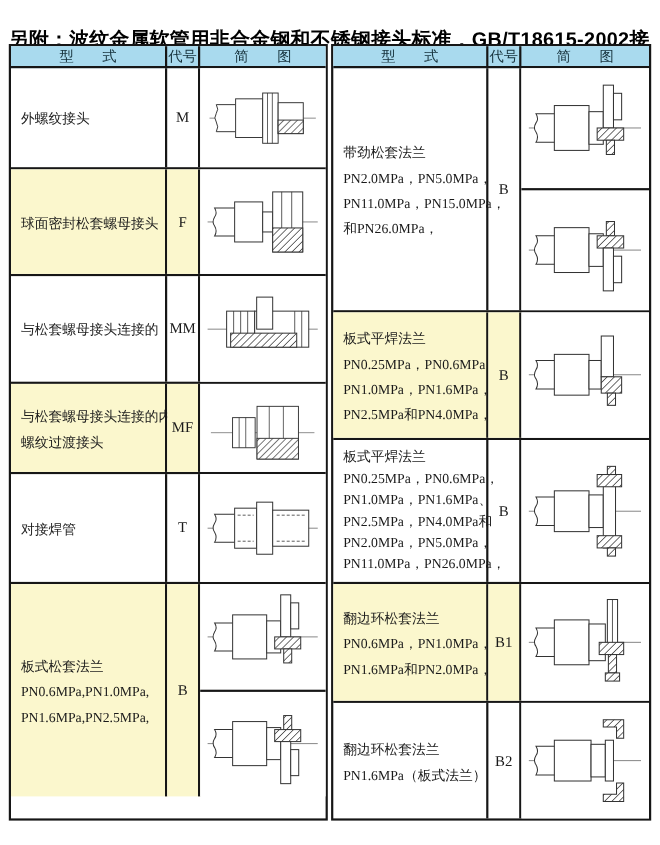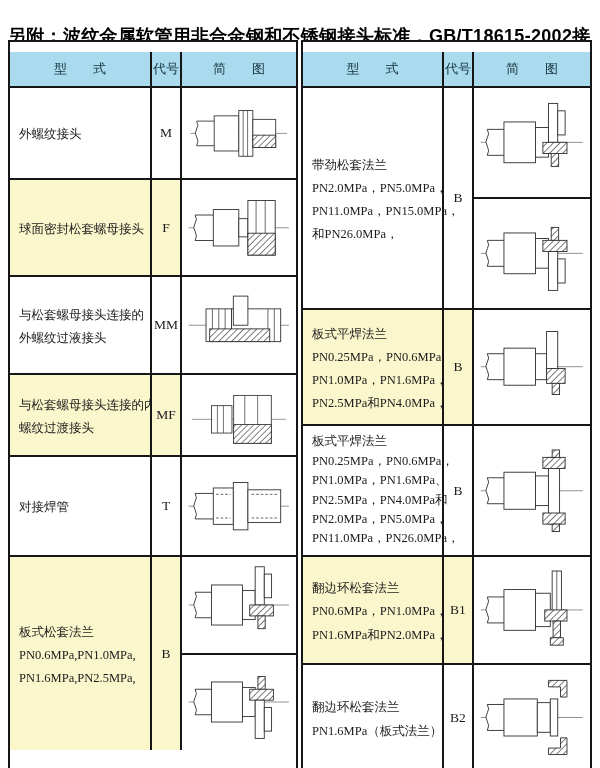--- a/index.html
+++ b/index.html
@@ -10,21 +10,21 @@
   }
   .title {
     position:absolute; left:8px; top:24px; width:588px;
     font-family:"Liberation Sans","DejaVu Sans",sans-serif;
     font-weight:bold; font-size:18px; color:#000000; letter-spacing:0.3px;
   }
   .tables { position:absolute; left:8px; top:40px; display:flex; }
   .tbl { border:2px solid #161616; background:#fff; }
   .tbl.left  { width:290px; margin-right:3px; }
   .tbl.right { width:291px; }
-  .hdr { display:flex; height:36px; background:#a9daee; border-bottom:2px solid #161616;margin-top:10px; }
+  .hdr { display:flex; height:20px; background:#a9daee; border-bottom:2px solid #161616; }
   .hdr > div {
     display:flex; align-items:center; justify-content:center;
     font-size:13px; color:#15313b;
   }
   .row { display:flex; border-bottom:2px solid #161616; }
   .row:last-child { border-bottom:none;justify-content:center; }
   .c-type {
     display:flex; flex-direction:column; justify-content:center;
     padding:4px 4px 0 9px; font-size:12.5px; color:#1a1a1a;
     border-right:2px solid #161616;
@@ -109,21 +109,20 @@
                 <line x1="87" y1="16" x2="87" y2="76" stroke="#333" stroke-width="0.8"></line>
                 <rect x="68" y="52" width="30" height="24" fill="url(#hx)" stroke="#333" stroke-width="1"></rect>
               </svg>
             </div>
         </div>
       </div>
 
       <div class="row" style="height:98px">
         <div class="c-type">
           <div class="ln">与松套螺母接头连接的</div>
-          <div class="ln">外螺纹过液接头</div>
         </div>
         <div class="c-code">MM</div>
         <div class="c-diag">
           <div class="dsub">
               <svg viewBox="0 0 116 92" preserveAspectRatio="xMidYMid meet">
                 <line x1="3" y1="46" x2="113" y2="46" stroke="#555" stroke-width="0.7"></line>
                 <rect x="22" y="28" width="28" height="36" fill="#fff" stroke="#333" stroke-width="1"></rect>
                 <line x1="29" y1="28" x2="29" y2="64" stroke="#333" stroke-width="0.8"></line>
                 <line x1="36" y1="28" x2="36" y2="64" stroke="#333" stroke-width="0.8"></line>
                 <line x1="43" y1="28" x2="43" y2="64" stroke="#333" stroke-width="0.8"></line>

